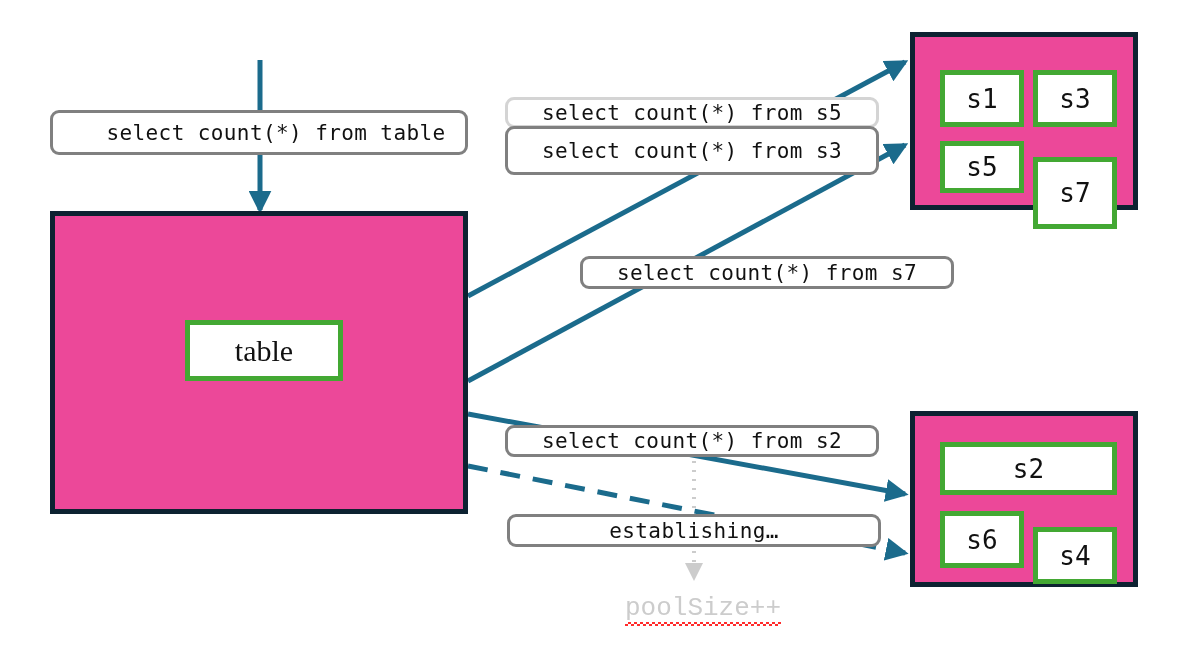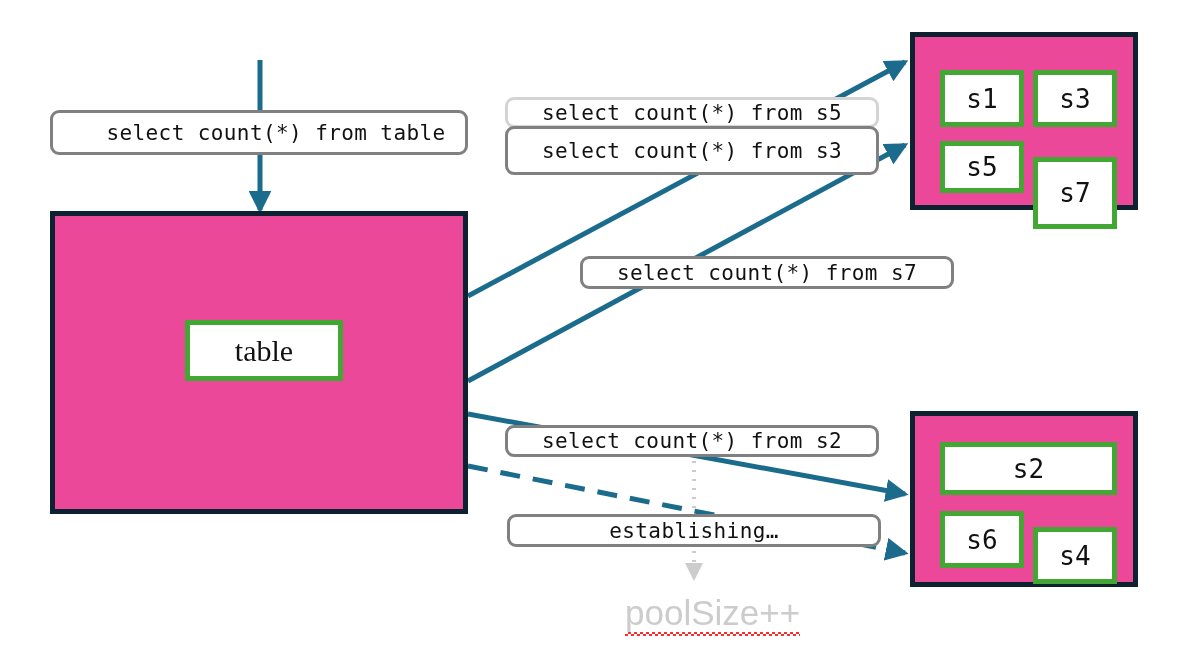--- a/index.html
+++ b/index.html
@@ -63,22 +63,22 @@
     font-size: 21px;
     letter-spacing: 0.4px;
     white-space: nowrap;
   }
   .label-pill.faint { border-color: #d4d4d4; }
 
   
   .annotation {
     position: absolute;
     color: #cccccc;
-    font-family: Liberation Sans, sans-serif;
-    font-size: 35px;
+    font-family: Liberation Mono, monospace;
+    font-size: 26px;
     white-space: nowrap;
   }
   .annotation .squiggle {
     position: relative;
     display: inline-block;
   }
   .annotation .squiggle::after {
     content: "";
     position: absolute;
     left: 0;

